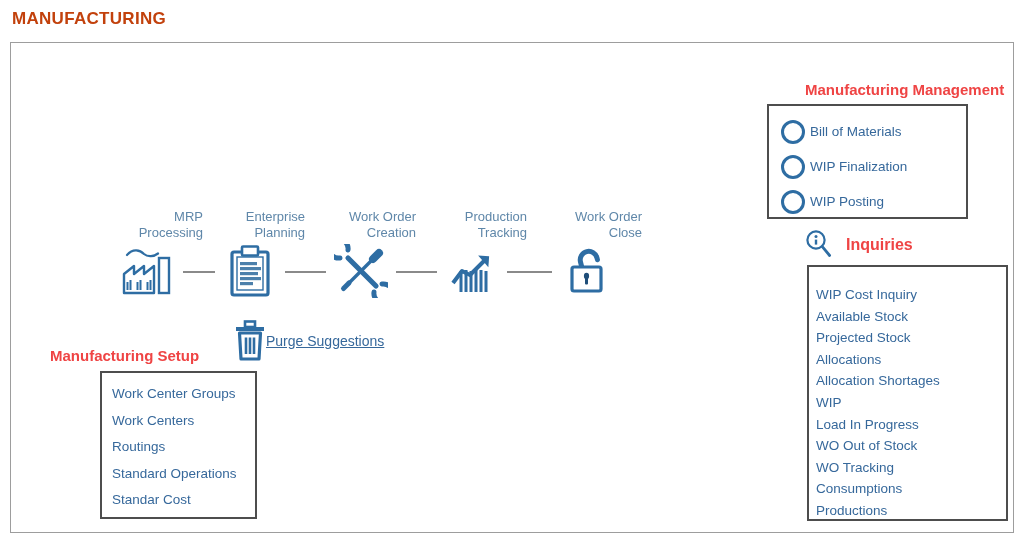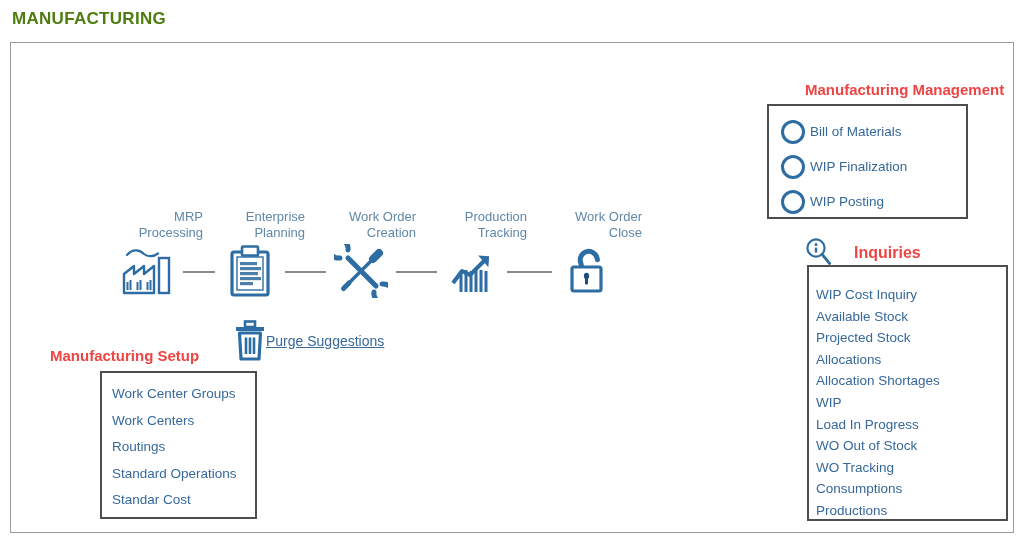--- a/index.html
+++ b/index.html
@@ -2,21 +2,21 @@
 <html><head>
 <meta charset="utf-8">
 <style>
   * { margin:0; padding:0; box-sizing:border-box; }
   body {
     width:1024px; height:544px; position:relative; background:#fff;
     font-family:"Liberation Sans", sans-serif; overflow:hidden;
   }
   .page-title {
     position:absolute; left:12px; top:9px;
-    font-size:17px; font-weight:bold; color:#4d7c0f; letter-spacing:.3px;
+    font-size:17px; font-weight:bold; color:#c2410c; letter-spacing:.3px;
   }
   .main-panel {
     position:absolute; left:10px; top:42px; width:1004px; height:491px;
     border:1px solid #9d9d9d; background:#fff;
   }
   
   .flow-line {
     position:absolute; left:140px; top:228px; width:436px; height:2px;
     background:#8a8a8a; z-index:0;
   }
@@ -48,21 +48,21 @@
   }
   
   .mgmt-box { left:756px; top:61px; width:201px; height:115px; padding:8px 6px 0 12px; }
   .mgmt-row { display:flex; align-items:center; height:35px; cursor:pointer; }
   .ring-icon {
     width:24px; height:24px; border:3.5px solid #2e6da3; border-radius:50%;
     flex:0 0 auto; margin-right:5px;
   }
   
   .inq-header {
-    position:absolute; left:793px; top:186px; display:flex; align-items:center; gap:21px;margin-top:8px;
+    position:absolute; left:793px; top:186px; display:flex; align-items:center; gap:13px;
   }
   .inq-header .section-title { position:static; font-size:16px; }
   .inq-box { left:796px; top:222px; width:201px; height:256px; padding:17px 7px; }
   .inq-box .link-item { line-height:21.6px; }
   svg { display:block; }
 </style>
 </head>
 <body>
 
 <div class="page-title">MANUFACTURING</div>

